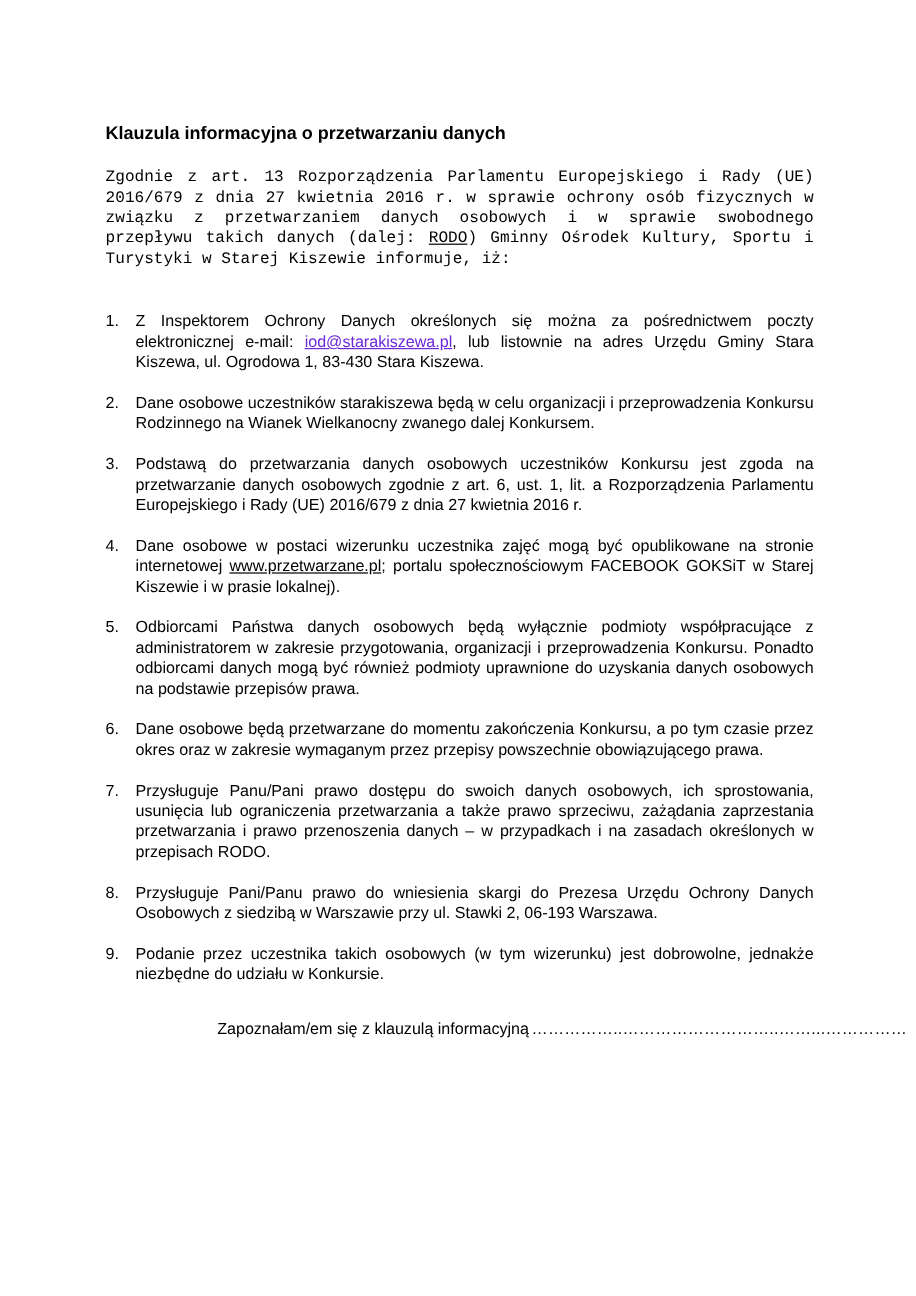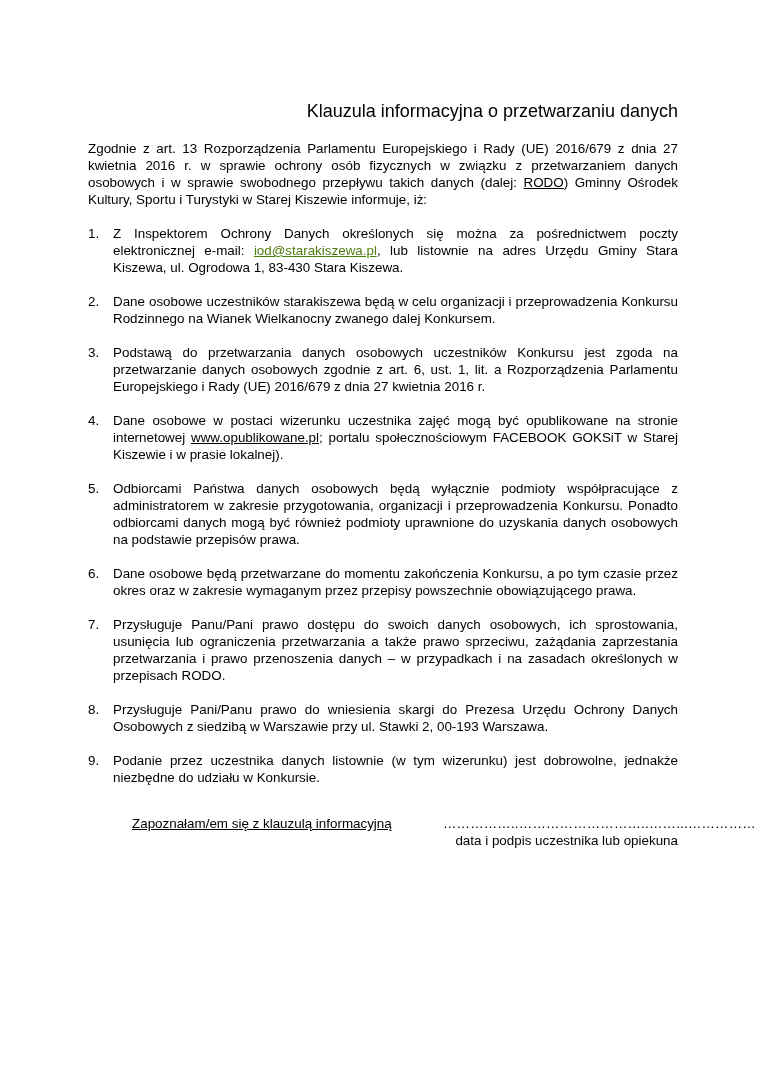--- a/index.html
+++ b/index.html
@@ -14,61 +14,61 @@
     box-sizing: border-box;
     background: #ffffff;
     padding: 103px 85px 0 88px;
     font-family: "Liberation Sans", sans-serif;
     font-size: 13.4px;
     line-height: 17px;
     color: #000000;
     overflow: hidden;
   }
   .doc-title {
-    text-align: right;
-    font-weight: normal;
-    font-size: 18px;
+    text-align: left;
+    font-weight: bold;
+    font-size: 15px;
     margin: 0 0 20px 0;
   }
   .intro {
     text-align: justify;
-    margin: 0 0 17px 0;
+    margin: 0 0 34px 0;
+    font-family: Liberation Mono, monospace;
   }
   .item {
     position: relative;
     padding-left: 25px;
     margin-top: 17px;
   }
   .item .num {
     position: absolute;
     left: 0;
     top: 0;
   }
   .para {
     text-align: justify;
   }
   .para.sub {
     margin-top: 17px;
   }
   .link {
-    color: #4d7c0f;
+    color: #6d28d9;
     text-decoration: underline;
     cursor: pointer;
   }
   .underlined {
     text-decoration: underline;
   }
   .signature {
     display: flex;
     margin-top: 29px;
   }
   .sig-statement {
-    margin-left: 44px;
+    margin-left: 93px;
     white-space: nowrap;
-    text-decoration: underline;
   }
   .sig-right {
     margin-left: auto;
     text-align: right;
     max-width: 235px;
   }
   .sig-dots {
     white-space: nowrap;
     letter-spacing: 0.2px;
   }
@@ -90,45 +90,44 @@
       <div class="item">
         <span class="num">2.</span>
         <div class="para"><span>Dane osobowe uczestników starakiszewa będą w celu organizacji i przeprowadzenia Konkursu Rodzinnego na Wianek Wielkanocny zwanego dalej Konkursem.</span></div>
       </div>
       <div class="item">
         <span class="num">3.</span>
         <div class="para"><span>Podstawą do przetwarzania danych osobowych uczestników Konkursu jest zgoda na przetwarzanie danych osobowych zgodnie z art. 6, ust. 1, lit. a Rozporządzenia Parlamentu Europejskiego i Rady (UE) 2016/679 z dnia 27 kwietnia 2016 r.</span></div>
       </div>
       <div class="item">
         <span class="num">4.</span>
-        <div class="para"><span>Dane osobowe w postaci wizerunku uczestnika zajęć mogą być opublikowane na stronie internetowej </span><span class="underlined">www.opublikowane.pl</span><span>;  portalu społecznościowym FACEBOOK GOKSiT w Starej Kiszewie i w prasie lokalnej).</span></div>
+        <div class="para"><span>Dane osobowe w postaci wizerunku uczestnika zajęć mogą być opublikowane na stronie internetowej </span><span class="underlined">www.przetwarzane.pl</span><span>;  portalu społecznościowym FACEBOOK GOKSiT w Starej Kiszewie i w prasie lokalnej).</span></div>
       </div>
       <div class="item">
         <span class="num">5.</span>
         <div class="para"><span>Odbiorcami Państwa danych osobowych będą wyłącznie podmioty współpracujące z administratorem w zakresie przygotowania, organizacji i przeprowadzenia Konkursu. Ponadto odbiorcami danych mogą być również podmioty uprawnione do uzyskania danych osobowych na podstawie przepisów prawa.</span></div>
       </div>
       <div class="item">
         <span class="num">6.</span>
         <div class="para"><span>Dane osobowe będą przetwarzane do momentu zakończenia Konkursu, a po tym czasie przez okres oraz w zakresie wymaganym przez przepisy powszechnie obowiązującego prawa.</span></div>
       </div>
       <div class="item">
         <span class="num">7.</span>
         <div class="para"><span>Przysługuje Panu/Pani prawo dostępu do swoich danych osobowych, ich sprostowania, usunięcia lub ograniczenia przetwarzania a także prawo sprzeciwu, zażądania zaprzestania przetwarzania i prawo przenoszenia danych – w przypadkach i na zasadach określonych w przepisach RODO.</span></div>
       </div>
       <div class="item">
         <span class="num">8.</span>
-        <div class="para"><span>Przysługuje Pani/Panu prawo do wniesienia skargi do Prezesa Urzędu Ochrony Danych Osobowych z siedzibą w Warszawie przy ul. Stawki 2, 00-193 Warszawa.</span></div>
+        <div class="para"><span>Przysługuje Pani/Panu prawo do wniesienia skargi do Prezesa Urzędu Ochrony Danych Osobowych z siedzibą w Warszawie przy ul. Stawki 2, 06-193 Warszawa.</span></div>
       </div>
       <div class="item">
         <span class="num">9.</span>
-        <div class="para"><span>Podanie przez uczestnika danych listownie (w tym wizerunku) jest dobrowolne, jednakże niezbędne do udziału w Konkursie.</span></div>
+        <div class="para"><span>Podanie przez uczestnika takich osobowych (w tym wizerunku) jest dobrowolne, jednakże niezbędne do udziału w Konkursie.</span></div>
       </div>
     </div>
 
   <div class="signature">
     <span class="sig-statement">Zapoznałam/em się z klauzulą informacyjną</span>
     <span class="sig-right">
       <span class="sig-dots">……………..………………………..……...……………</span><br>
-      <span class="sig-caption">data i podpis uczestnika lub opiekuna</span>
     </span>
   </div>
 
 </div>
 
 </body></html>

